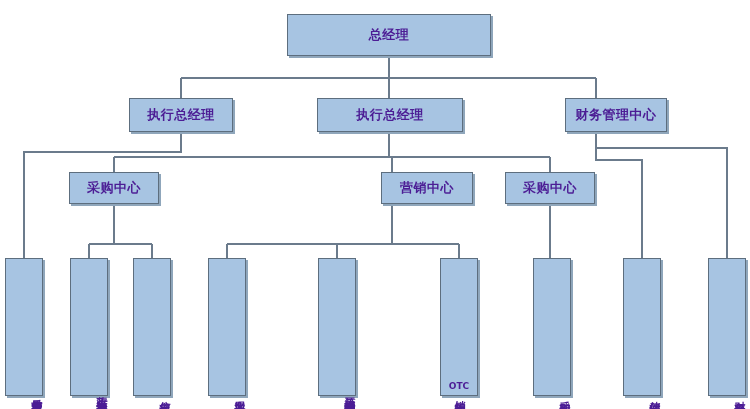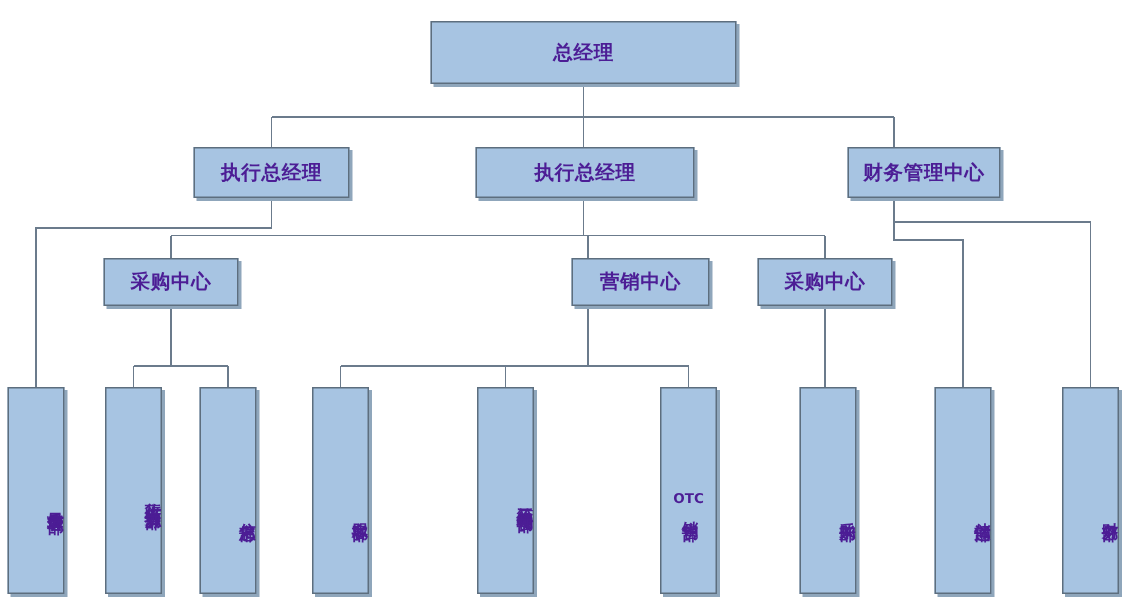--- a/index.html
+++ b/index.html
@@ -28,21 +28,21 @@
     letter-spacing:0.5px;
   }
   .node.v{
     font-size:11px;
     writing-mode:vertical-rl;
     text-orientation:upright;
     letter-spacing:1px;
     line-height:1.05;
     padding-top:14px;
     align-items:flex-start;
-    justify-content:center;
+    justify-content:flex-end;
   }
   .node.v.otc{
     writing-mode:horizontal-tb;
     flex-direction:column;
     align-items:center;
     padding-top:16px;
     line-height:1.12;
   }
   .node.v.otc .lbl-latin{font-size:9px;letter-spacing:0px;}
   .node.v.otc .lbl-cjk{

